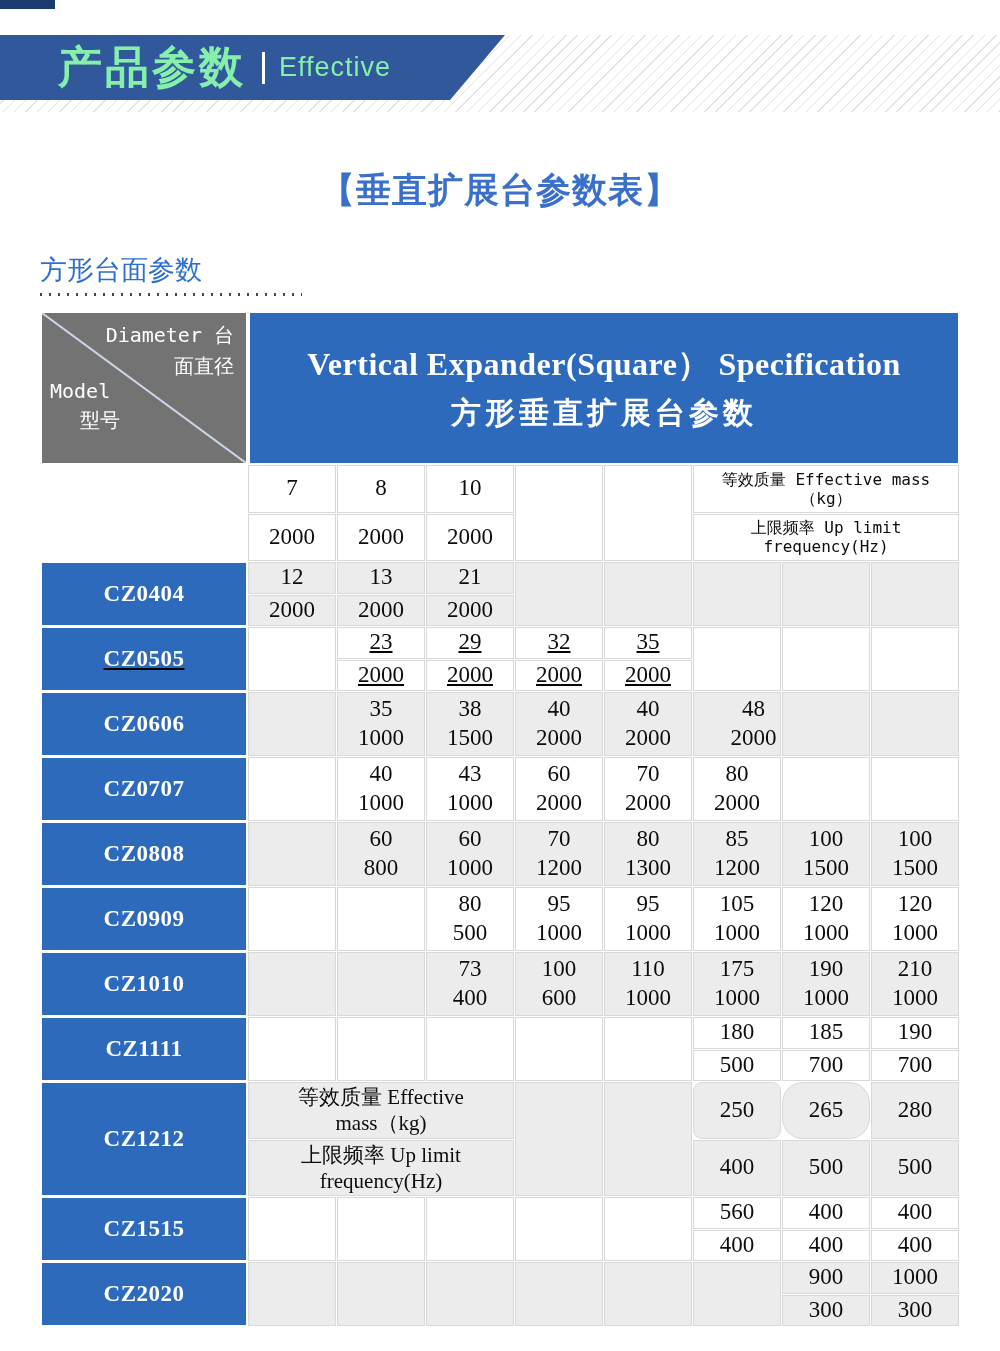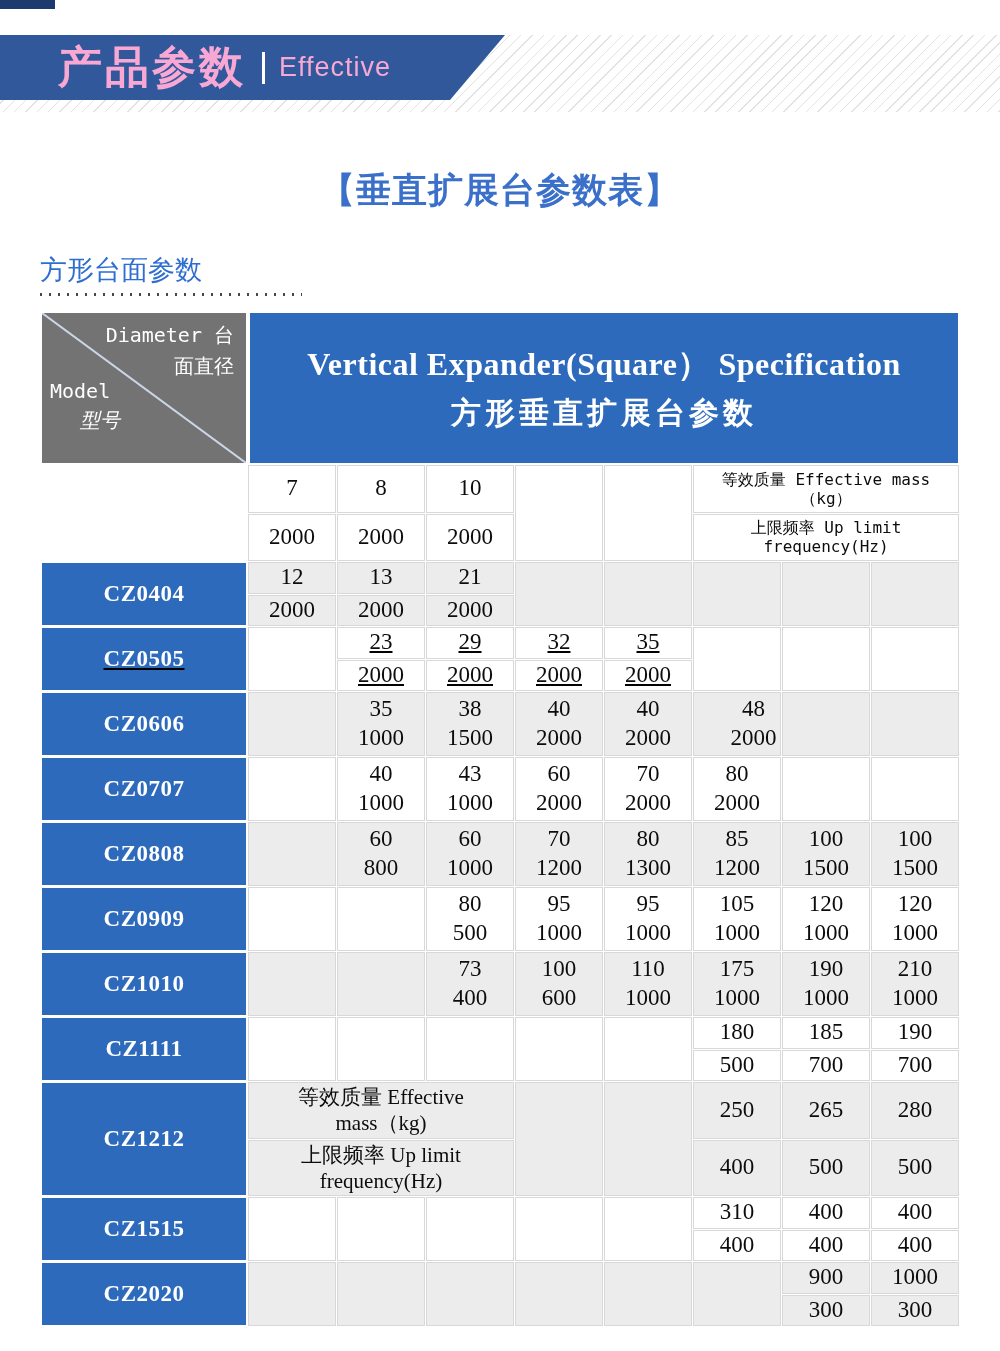--- a/index.html
+++ b/index.html
@@ -24,21 +24,21 @@
     width: 1000px; height: 77px;
     background: repeating-linear-gradient(135deg, #e2e2e2 0 1px, transparent 1px 8px);
   }
   .banner {
     position: absolute; left: 0; top: 35px;
     width: 505px; height: 65px;
     background: #31589b;
     clip-path: polygon(0 0, 100% 0, calc(100% - 55px) 100%, 0 100%);
     display: flex; align-items: center;
     padding-left: 58px;
-    color: #f9a8d4;
+    color: #86efac;
   }
   .banner-cn {
     font-size: 44px; font-weight: bold; letter-spacing: 3px;
     font-family: "Liberation Sans", sans-serif;
   }
   .banner-sep {
     width: 3px; height: 32px; background: #ffffff;
     margin: 0 14px 0 16px;
   }
   .banner-en { font-size: 27px; letter-spacing: 1px; }
@@ -81,21 +81,21 @@
   }
   .corner-cell svg { position: absolute; left: 0; top: 0; width: 100%; height: 100%; }
   .corner-top {
     position: absolute; right: 12px; top: 7px;
     text-align: right; line-height: 1.55;
   }
   .corner-bottom {
     position: absolute; left: 8px; bottom: 28px;
     line-height: 1.45;
   }
-  .corner-bottom div:nth-child(2) { margin-left: 30px; font-style: italic; }
+  .corner-bottom div:nth-child(2) { margin-left: 30px; }
   .main-header {
     background: #2d6abc;
     color: #ffffff;
     display: flex; flex-direction: column;
     align-items: center; justify-content: center;
     font-family: "Liberation Serif", "DejaVu Serif", serif;
     font-weight: bold;
   }
   .mh1 { font-size: 32px; letter-spacing: 0.5px; }
   .mh2 { font-size: 30px; margin-top: 6px; letter-spacing: 4px; }
@@ -438,48 +438,48 @@
           <div class="cell val serif-legend" style="grid-area: 1 / 2 / auto / span 3;">
             <div>等效质量 Effective</div>
             <div>mass（kg)</div>
           </div>
           <div class="cell val serif-legend" style="grid-area: 2 / 2 / auto / span 3;">
             <div>上限频率 Up limit</div>
             <div>frequency(Hz)</div>
           </div>
           <div class="cell empty" style="grid-area: 1 / 5 / span 2 / span 1;"></div>
           <div class="cell empty" style="grid-area: 1 / 6 / span 2 / span 1;"></div>
-          <div class="cell val " style="grid-area: 1 / 7 / auto / span 1;">
+          <div class="cell val " style="grid-area: 1 / 7 / auto / span 1; border-radius: 8px;">
             <div>250</div>
           </div>
           <div class="cell val " style="grid-area: 2 / 7 / auto / span 1;">
             <div>400</div>
           </div>
-          <div class="cell val " style="grid-area: 1 / 8 / auto / span 1;">
+          <div class="cell val " style="grid-area: 1 / 8 / auto / span 1; border-radius: 20px;">
             <div>265</div>
           </div>
           <div class="cell val " style="grid-area: 2 / 8 / auto / span 1;">
             <div>500</div>
           </div>
           <div class="cell val " style="grid-area: 1 / 9 / auto / span 1;">
             <div>280</div>
           </div>
           <div class="cell val " style="grid-area: 2 / 9 / auto / span 1;">
             <div>500</div>
           </div>
         </div>
         <div class="t-row shade-white" style="height: 62px;">
           <div class="cell model">CZ1515</div>
           <div class="cell empty" style="grid-area: 1 / 2 / span 2 / span 1;"></div>
           <div class="cell empty" style="grid-area: 1 / 3 / span 2 / span 1;"></div>
           <div class="cell empty" style="grid-area: 1 / 4 / span 2 / span 1;"></div>
           <div class="cell empty" style="grid-area: 1 / 5 / span 2 / span 1;"></div>
           <div class="cell empty" style="grid-area: 1 / 6 / span 2 / span 1;"></div>
           <div class="cell val " style="grid-area: 1 / 7 / auto / span 1;">
-            <div>310</div>
+            <div>560</div>
           </div>
           <div class="cell val " style="grid-area: 2 / 7 / auto / span 1;">
             <div>400</div>
           </div>
           <div class="cell val " style="grid-area: 1 / 8 / auto / span 1;">
             <div>400</div>
           </div>
           <div class="cell val " style="grid-area: 2 / 8 / auto / span 1;">
             <div>400</div>
           </div>

